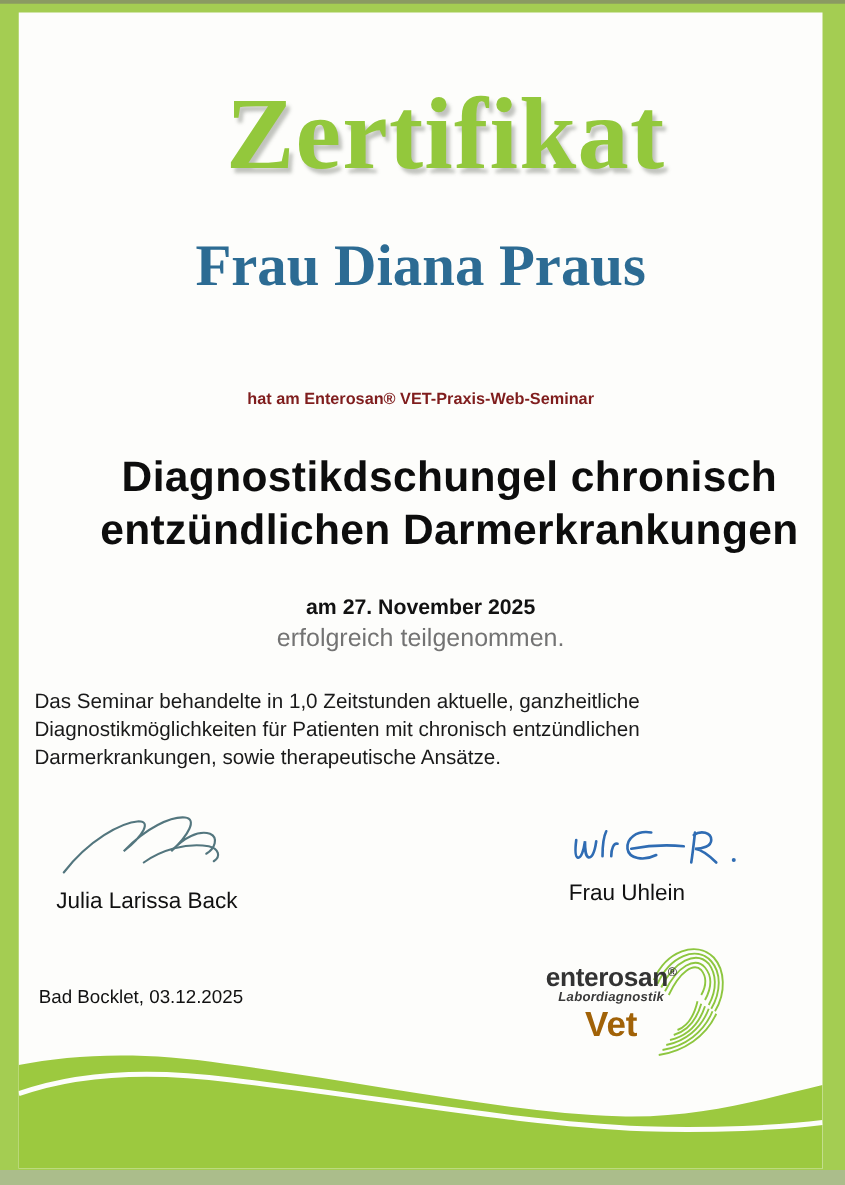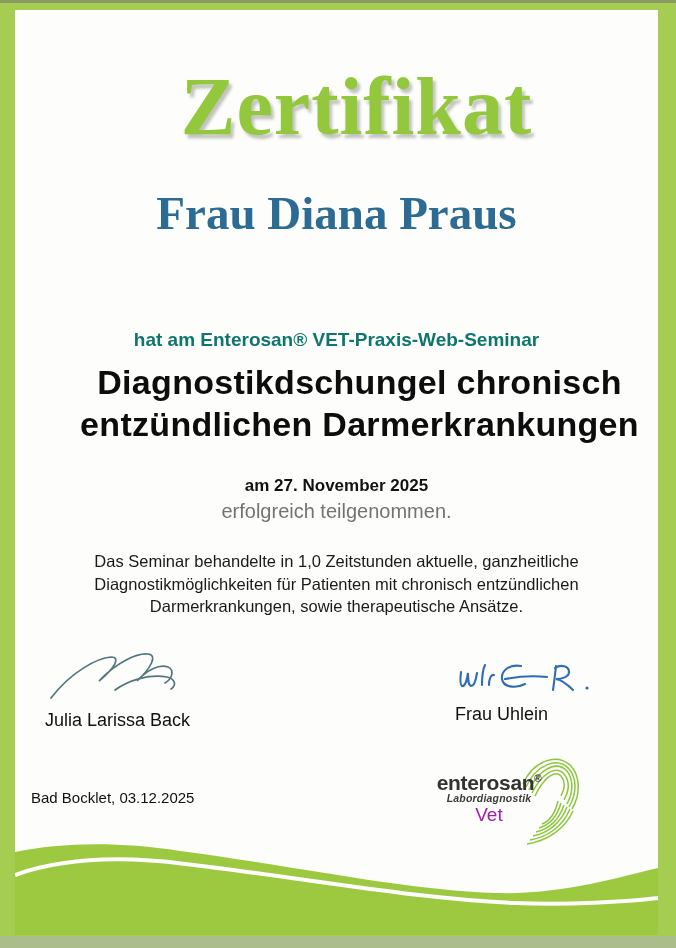--- a/index.html
+++ b/index.html
@@ -22,45 +22,45 @@
     font-size:82px; line-height:1; letter-spacing:1px;
     color:#93c83c;
     text-shadow:3px 4px 3px rgba(120,125,115,0.45);
     margin-left:20px;
   }
   .recipient {
     top:180px;
     font-family:"Liberation Serif", serif; font-weight:bold;
     font-size:47px; line-height:1; color:#2c6b93;
   }
-  .intro { top:319px; font-weight:bold; font-size:19px; color:#0f766e; }
+  .intro { top:301px; font-weight:bold; font-size:13px; color:#7f1d1d; }
   .seminar-title {
     top:351px; font-weight:bold; font-size:34px; line-height:42px;
     color:#0d0d0d; letter-spacing:0.3px;padding-left:23px;
   }
   .date-line { top:466px; font-weight:bold; font-size:17px; color:#121212; }
   .participation { top:490px; font-size:20px; color:#737373; }
   .description {
     position:absolute; top:540px; left:50%; transform:translateX(-50%);
-    width:618px; text-align:center;
+    width:618px; text-align:left;
     font-size:16.5px; line-height:22.5px; color:#1a1a1a;
   }
   .sig-block { position:absolute; }
   .sig-left { left:30px; top:638px; width:200px; }
   .sig-right { left:440px; top:648px; width:200px; }
   .sig-scribble { display:block; }
   .sig-name { font-size:18px; color:#111; margin-top:4px; }
   .place-date { position:absolute; left:16px; top:779px; font-size:15px; color:#111; }
   .logo { position:absolute; left:418px; top:742px; width:160px; height:100px; }
   .logo-swirl { position:absolute; right:12px; top:2px; }
   .logo-text { position:absolute; left:0; top:20px; width:112px; text-align:center; }
   .logo-brand { font-size:21px; font-weight:bold; color:#333; letter-spacing:-0.3px; line-height:1; }
   .logo-brand sup { font-size:10px; }
   .logo-sub { font-size:10.5px; font-style:italic; font-weight:bold; color:#3a3a3a; line-height:1.1; letter-spacing:0.2px; }
-  .logo-div { font-size:19px; font-weight:normal; color:#a21caf; line-height:1.05; }
+  .logo-div { font-size:28px; font-weight:bold; color:#a16207; line-height:1.05; }
   .wave { position:absolute; left:0; bottom:0; width:100%; height:115px; display:block; }
 </style>
 </head>
 <body>
 
 <div class="top-edge"></div>
 
 <div class="sheet">
 
   <div class="center cert-title">Zertifikat</div>

